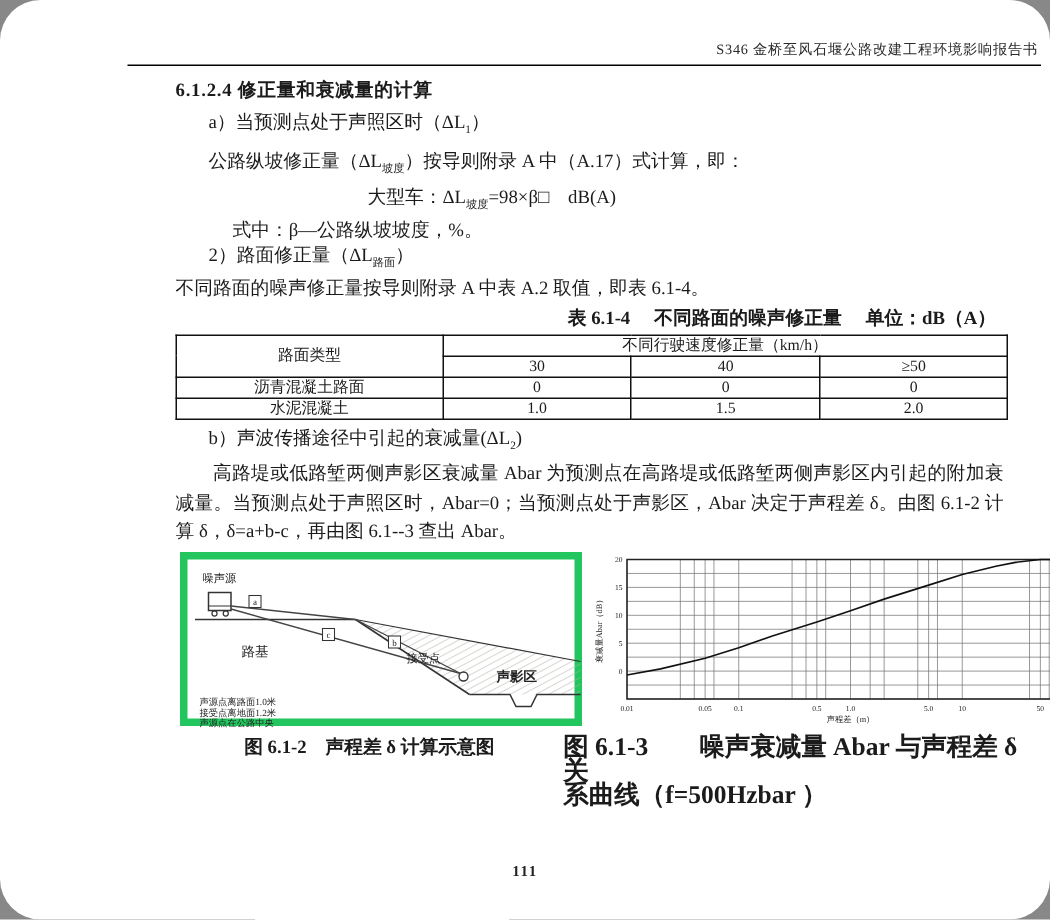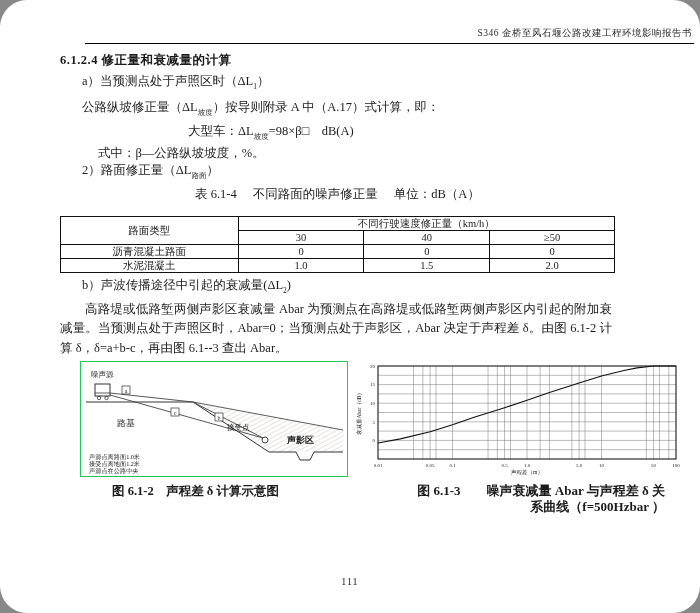--- a/index.html
+++ b/index.html
@@ -3,41 +3,41 @@
 <meta charset="utf-8">
 <style>
   * { margin:0; padding:0; box-sizing:border-box; }
   body { background:#888; font-family:"Liberation Serif", serif; }
   .page {
     position:relative; width:700px; height:613px; margin:0 auto;
     background:#ffffff; color:#1b1b1b; overflow:hidden;border-radius:27px;
   }
   .header { text-align:right; padding:27px 8px 0 0; font-size:9.5px; color:#2a2a2a; letter-spacing:0.5px; }
   .header-rule { border-top:1.5px solid #000; margin:3px 6px 0 85px; }
-  .content { padding:6px 6px 0 60px; font-size:12.5px; }
+  .content { padding:6px 6px 0 117px; font-size:12.5px; }
   .line { line-height:20.5px; white-space:nowrap; }
   .heading { font-weight:bold; letter-spacing:0.5px; }
   .ind { margin-left:22px; }
   .f-line { line-height:17.5px; margin-left:128px; }
   .shizhong { line-height:17.5px; margin-left:38px; }
   .tight { line-height:17.5px; }
   sub { font-size:7.5px; vertical-align:sub; }
-  .tbl-title { width:555px; text-align:center; font-weight:normal; line-height:16px; margin-top:2px; font-size:12.5px; }
+  .tbl-title { width:555px; text-align:right; font-weight:bold; line-height:16px; margin-top:2px; font-size:12.5px; }
   .tbl-title span { margin:0 8px; }
-  table.tbl { width:555px; border-collapse:collapse; border:1.5px solid #111; margin-top:14px; }
+  table.tbl { width:555px; border-collapse:collapse; border:1.5px solid #111; margin-top:3px; }
   table.tbl td { border:1px solid #111; text-align:center; font-size:10.5px; height:14px; padding:0 2px; line-height:13px; }
   .para { width:552px; white-space:normal; text-align:justify; text-indent:2em; line-height:19.5px; }
   .lineb { line-height:19px; }
   .figs { display:flex; margin-top:3px; align-items:flex-start; }
-  .figbox { width:268px; height:116px; border:1px solid #22c55e; margin-left:20px; background:#fff; }
+  .figbox { width:268px; height:116px; border:5px solid #22c55e; margin-left:3px; background:#fff; }
   .chartbox { width:328px; height:118px; margin-left:6px; }
   .caps { display:flex; margin-top:4px; }
   .cap-left { width:271px; text-align:center; font-weight:bold; font-size:12.5px; line-height:16px; }
-  .cap-right { width:334px; text-align:right; font-weight:bold; font-size:13px; line-height:16px; }
-  .footer { position:absolute; left:0; right:0; top:576px; text-align:center; font-size:10px; letter-spacing:1px; color:#222; }
+  .cap-right { width:334px; text-align:left; font-weight:bold; font-size:17px; line-height:16px; }
+  .footer { position:absolute; left:0; right:0; top:576px; text-align:center; font-size:10px; letter-spacing:1px; color:#222;font-weight:bold; }
   svg text { font-family:"Liberation Serif", serif; fill:#222; }
 </style>
 </head>
 <body>
 
 <div class="page">
 
   <div class="header">
     <span>S346 金桥至风石堰公路改建工程环境影响报告书</span>
   </div>
@@ -51,20 +51,21 @@
 
 
     <div class="line ind"><span>公路纵坡修正量（ΔL</span><sub>坡度</sub><span>）按导则附录 A 中（A.17）式计算，即：</span></div>
 
     <div class="line f-line"><span>大型车：ΔL</span><sub>坡度</sub><span>=98×β□　dB(A)</span></div>
 
     <div class="line shizhong">式中：β—公路纵坡坡度，%。</div>
 
     <div class="line ind tight"><span>2）路面修正量（ΔL</span><sub>路面</sub><span>）</span></div>
 
+    <div class="line tight">不同路面的噪声修正量按导则附录 A 中表 A.2 取值，即表 6.1-4。</div>
 
     <div class="tbl-title"><span>表 6.1-4</span><span>不同路面的噪声修正量</span><span>单位：dB（A）</span></div>
 
     <table class="tbl">
       <tbody>
           <tr>
         <td rowspan="2" style="width:178px">路面类型</td>
         <td colspan="3">不同行驶速度修正量（km/h）</td>
       </tr>
       <tr>

